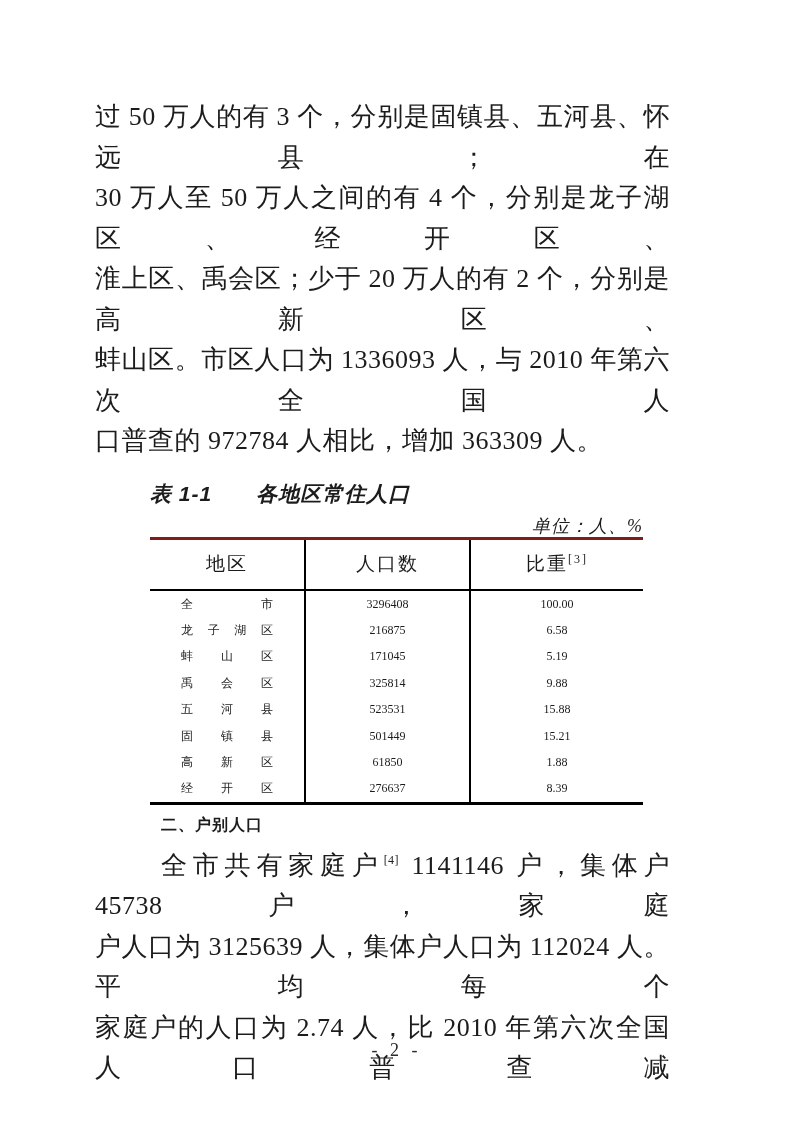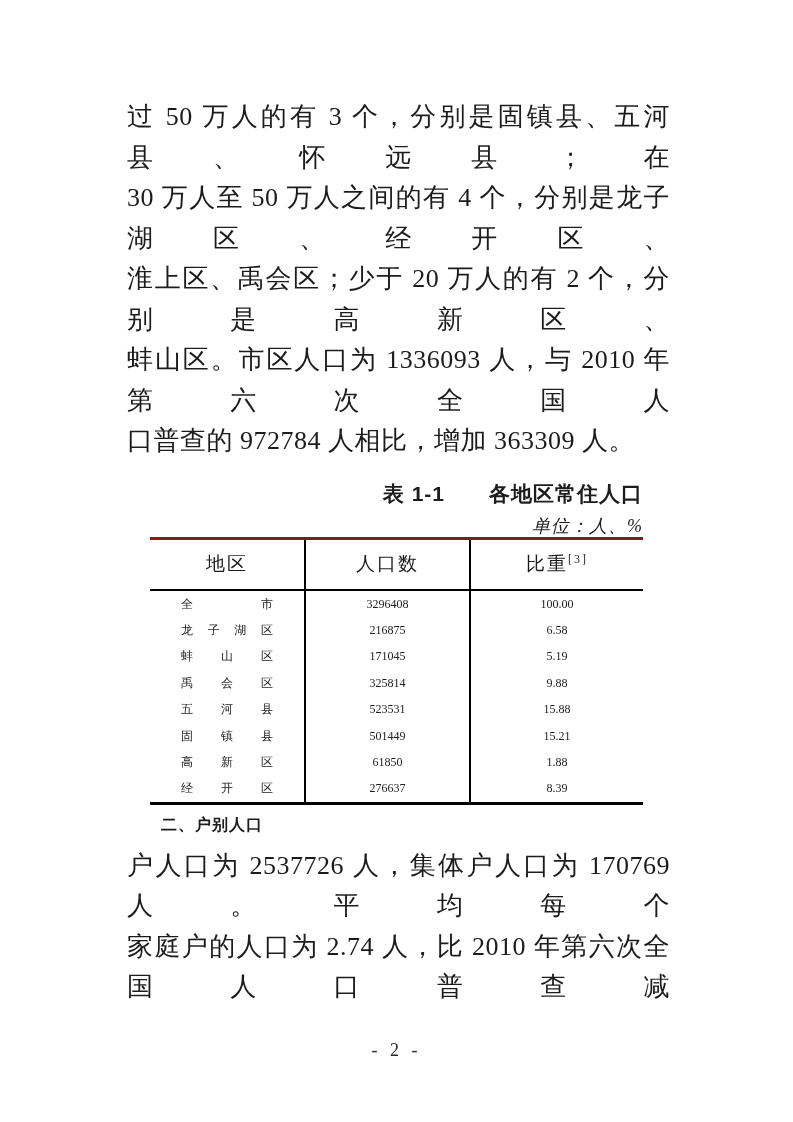--- a/index.html
+++ b/index.html
@@ -23,47 +23,47 @@
     left: 95px;
     top: 97px;
     width: 575px;
   }
   .body-line {
     font-size: 26px;
     line-height: 40.5px;
     text-align: justify;
     text-align-last: justify;
     letter-spacing: 0.5px;
-    margin-left: 32px;
   }
   .body-line.last-line {
     text-align: left;
     text-align-last: left;
   }
   .body-line.first-indent {
     text-indent: 66px;
   }
   sup.note-ref {
     font-size: 12px;
     line-height: 0;
     vertical-align: super;
   }
   
   .table-block {
     width: 493px;
     margin-left: 55px;
   }
   .table-title {
     margin-top: 19px;
-    text-align: right;
+    text-align: left;
     font-family: "Liberation Sans", "DejaVu Sans", sans-serif;
     font-weight: bold;
     font-size: 21px;
     line-height: 26px;
     letter-spacing: 1px;
+    font-style: italic;
   }
   .unit-note {
     margin-top: 8px;
     text-align: right;
     font-size: 18px;
     line-height: 22px;
     letter-spacing: 1px;
     font-style: italic;
   }
   table.data-table {
@@ -205,21 +205,24 @@
             <td class="col-mid">276637</td>
             <td>8.39</td>
           </tr>
         </tbody>
       </table>
     </div>
 
     <div class="section-heading">二、户别人口</div>
 
     <div class="para2">
-      <div class="body-line">户人口为 2537726 人，集体户人口为 170769 人。平均每个</div>
+      <div class="body-line first-indent">
+        <span>全市共有家庭户</span><sup class="note-ref">[4]</sup><span> 1141146 户，集体户 45738 户，家庭</span>
+      </div>
+      <div class="body-line">户人口为 3125639 人，集体户人口为 112024 人。平均每个</div>
       <div class="body-line">家庭户的人口为 2.74 人，比 2010 年第六次全国人口普查减</div>
 
     </div>
 
   </div>
 
   <div class="footer">- 2 -</div>
 </div>
 
 </body></html>

